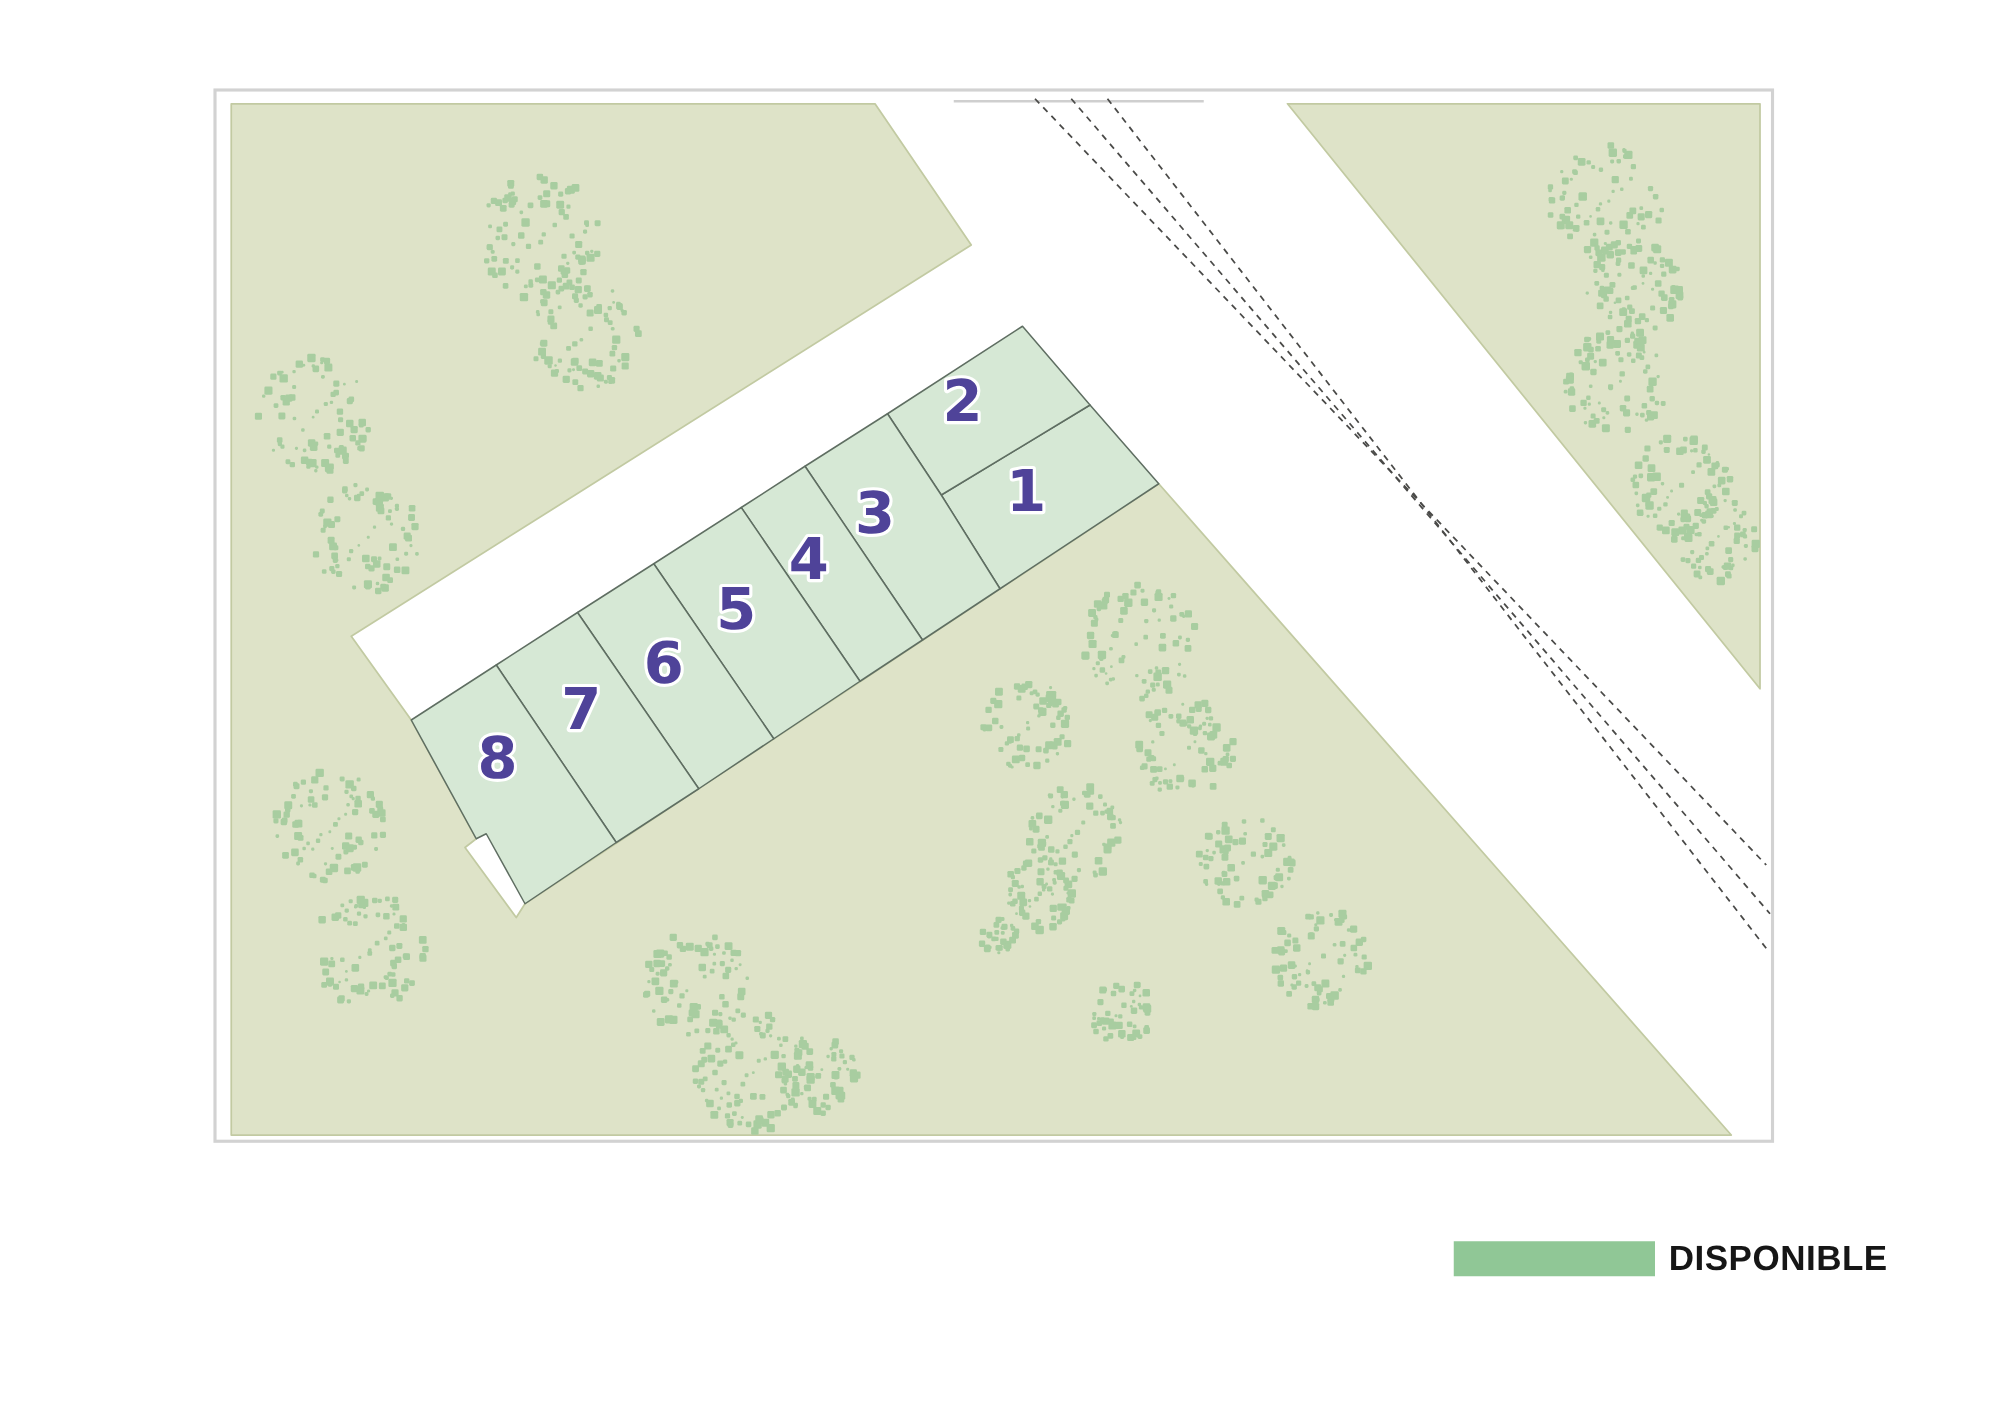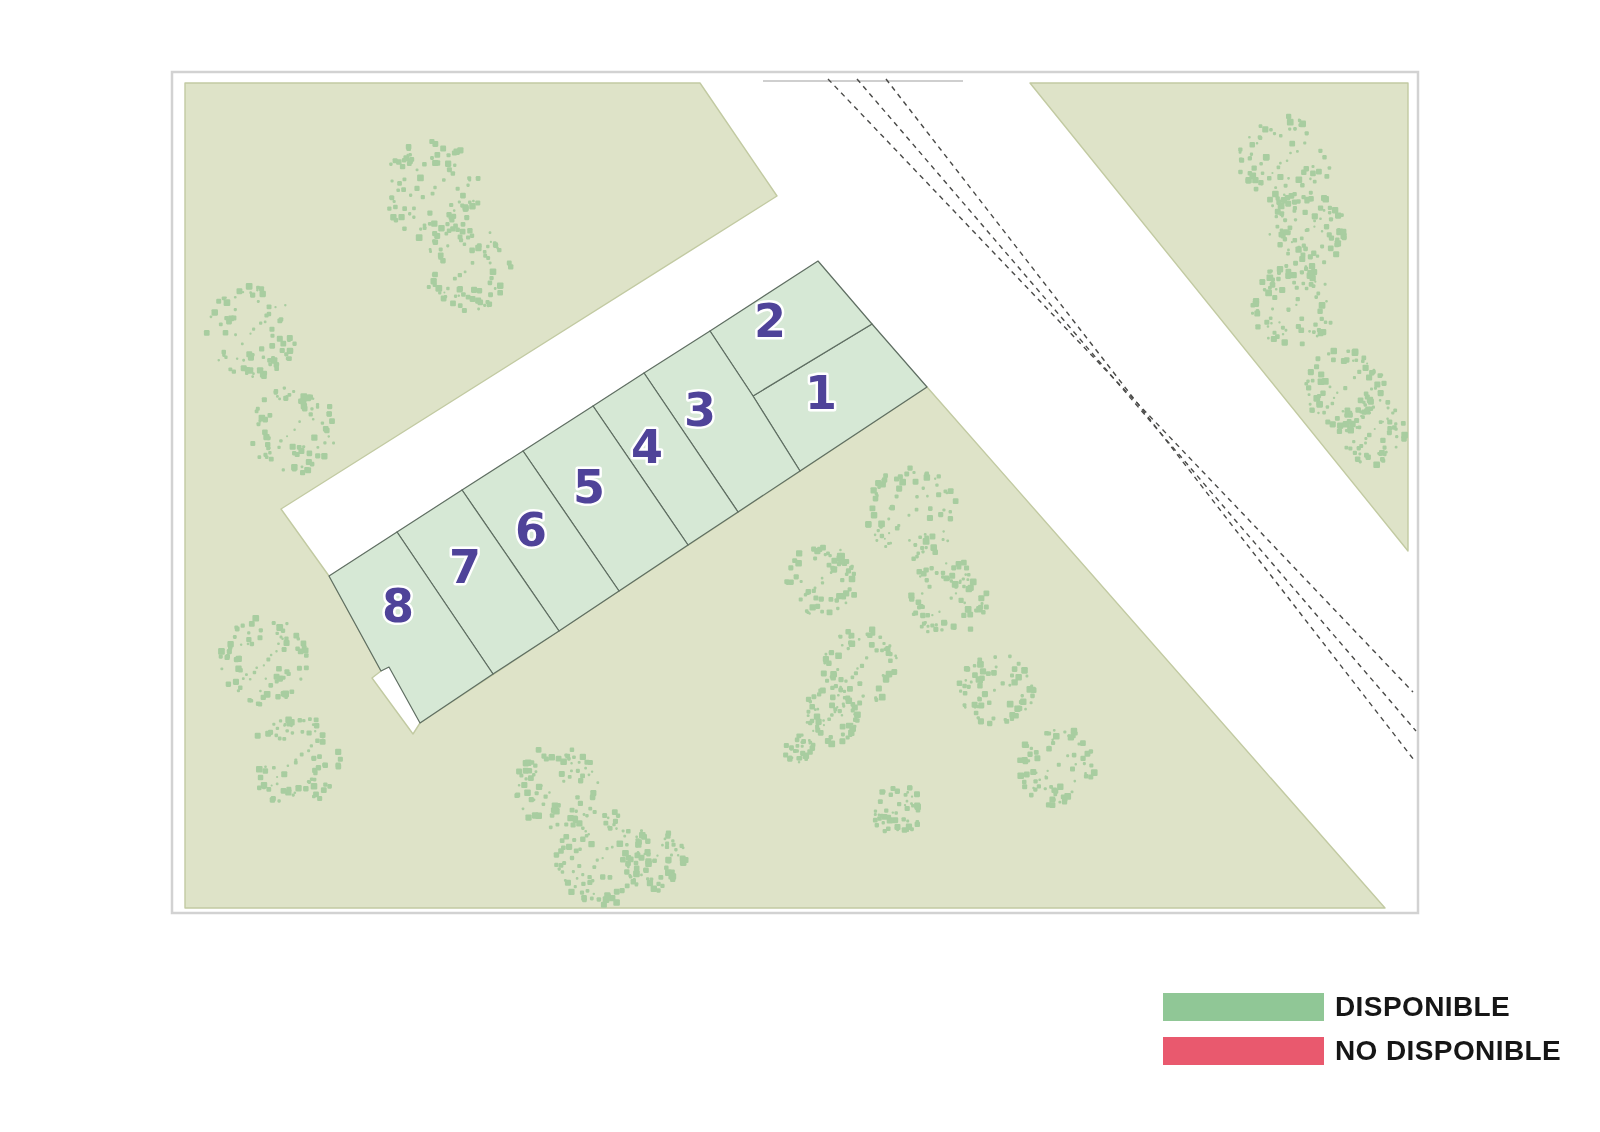--- a/index.html
+++ b/index.html
@@ -1846,19 +1846,15 @@
           <text x="398" y="606" text-anchor="middle" dominant-baseline="central" class="plot-num">8</text>
         </g>
       </g>
   </svg>
 
   <div class="legend">
     <div class="legend-row">
       <span class="swatch" style="background: rgb(144, 199, 150);"></span>
       <span class="legend-label">DISPONIBLE</span>
     </div>
-    <div class="legend-row">
-      <span class="swatch" style="background: rgb(233, 89, 110);"></span>
-      <span class="legend-label">NO DISPONIBLE</span>
-    </div>
   </div>
 
 </div>
 
 </body></html>

